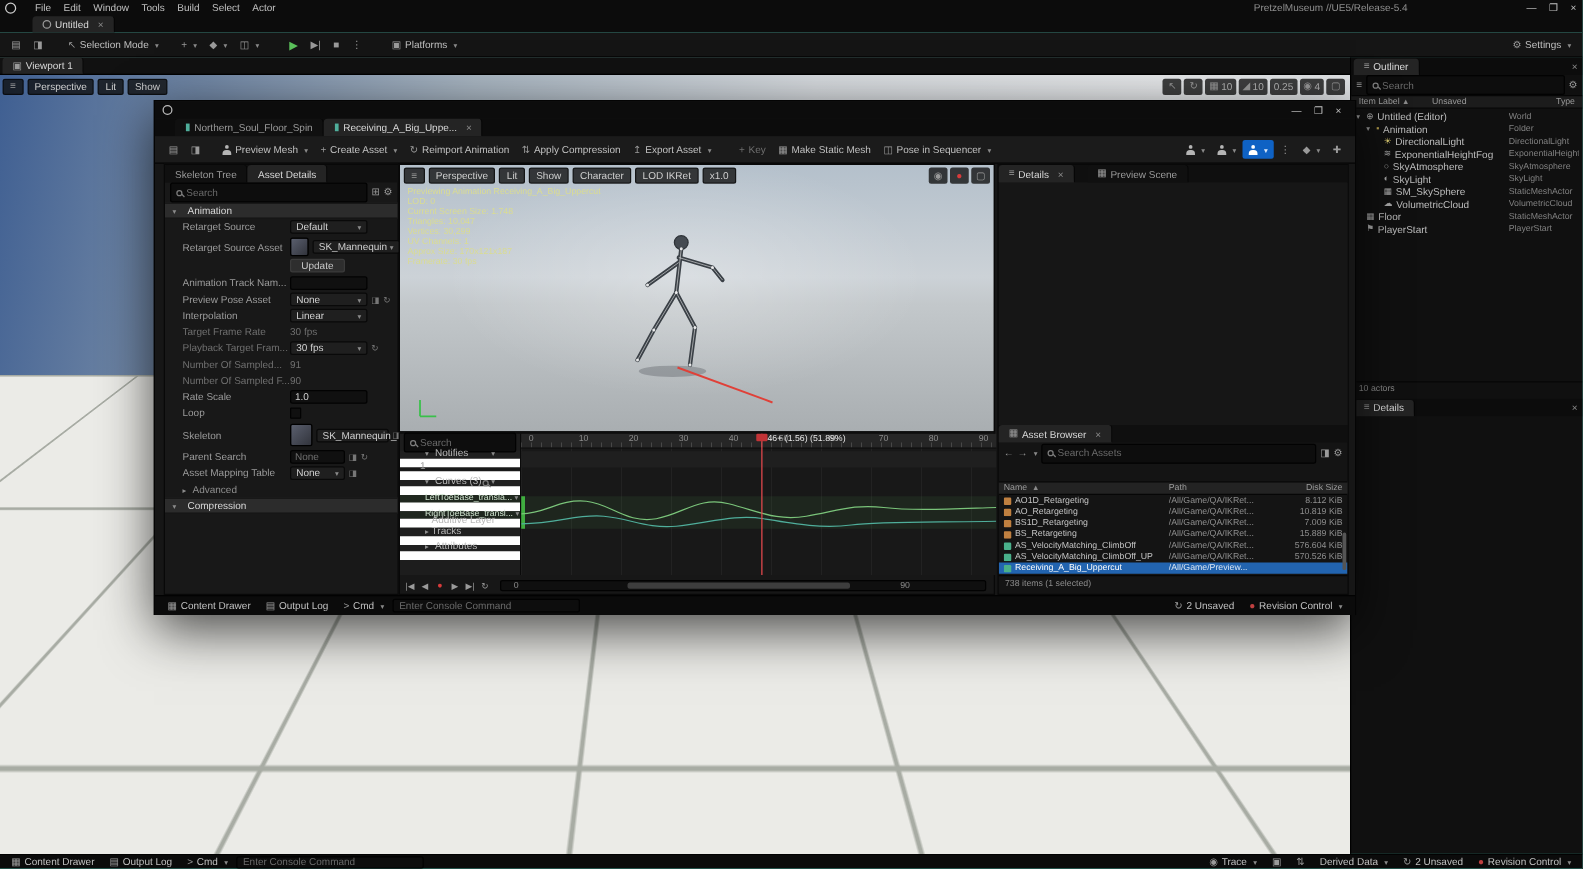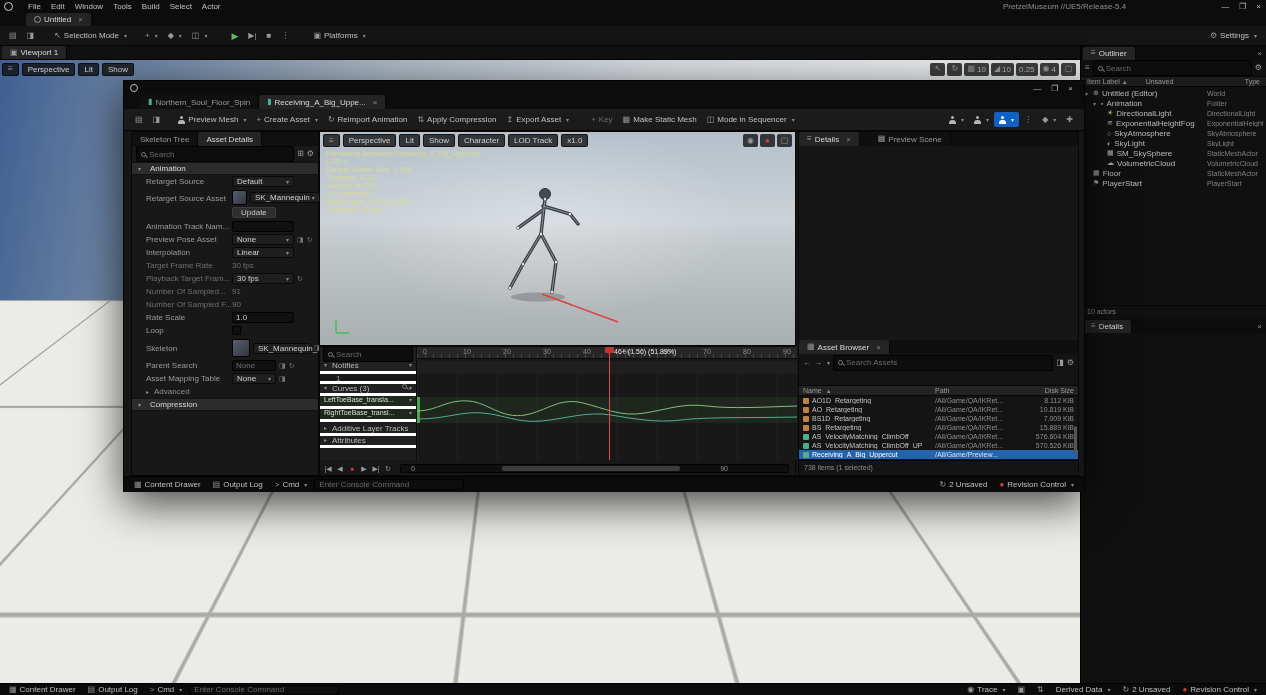--- a/index.html
+++ b/index.html
@@ -46,21 +46,21 @@
   .exp{font-size:6px;color:#8c8c8c;width:8px;display:inline-block}
   
   .arow{display:flex;align-items:center;height:9px;font-size:7px;color:#c4c4c4;padding:0 4px;white-space:nowrap}
   .arow .nm{width:132px;overflow:hidden;display:flex;align-items:center;gap:3px}
   .arow .pth{width:82px;overflow:hidden;color:#8e8e8e}
   .arow .sz{margin-left:auto;color:#8e8e8e}
   .arow.sel{background:#2264b0;color:#fff}
   .arow.sel .pth,.arow.sel .sz{color:#d8e4f2}
   .sq{width:6px;height:6px;border-radius:1px;display:inline-block;flex:0 0 auto}
   
-  .trow{display:flex;align-items:flex-start;font-size:8px;color:#b8b8b8;padding:0 4px;background:#202020;border-bottom:3px solid #ffffff}
+  .trow{display:flex;align-items:flex-end;font-size:8px;color:#b8b8b8;padding:0 20px;background:#202020;border-bottom:7px solid #ffffff}
   .tick{position:absolute;top:1px;font-size:7px;color:#8d8d8d}
   .transport{display:inline-flex;align-items:center;justify-content:center;width:12px;height:12px;color:#9a9a9a;font-size:7px}
   input{font-family:"Liberation Sans",sans-serif}
 </style>
 </head>
 <body>
 
 <div id="root">
 
   <div class="abs flex" style="left:0;top:0;width:1266px;height:12px;background:#0c0c0c;padding-left:4px">
@@ -366,21 +366,21 @@
       <span class="chip" style="color:#6e6e6e">
           <span style="color:#6e6e6e;font-size:8px">+</span>
           <span>Key</span>
         </span>
       <span class="chip">
           <span class="ic">▦</span>
           <span>Make Static Mesh</span>
         </span>
       <span class="chip">
           <span class="ic">◫</span>
-          <span>Mode in Sequencer</span>
+          <span>Pose in Sequencer</span>
           <span class="chev">▾</span>
         </span>
       <span class="grow"></span>
       <span class="chip">
           <span class="person"></span>
           <span class="chev">▾</span>
         </span>
       <span class="chip">
           <span class="person"></span>
           <span class="chev">▾</span>
@@ -578,21 +578,21 @@
         <span class="vpchip">
             <span>Lit</span>
           </span>
         <span class="vpchip">
             <span>Show</span>
           </span>
         <span class="vpchip">
             <span>Character</span>
           </span>
         <span class="vpchip">
-            <span>LOD Track</span>
+            <span>LOD IKRet</span>
           </span>
         <span class="vpchip">
             <span>x1.0</span>
           </span>
         <span class="grow"></span>
         <span class="icchip">
             <span class="ic">◉</span>
           </span>
         <span class="icchip">
             <span style="color:#d83b3b;font-size:8px">●</span>

